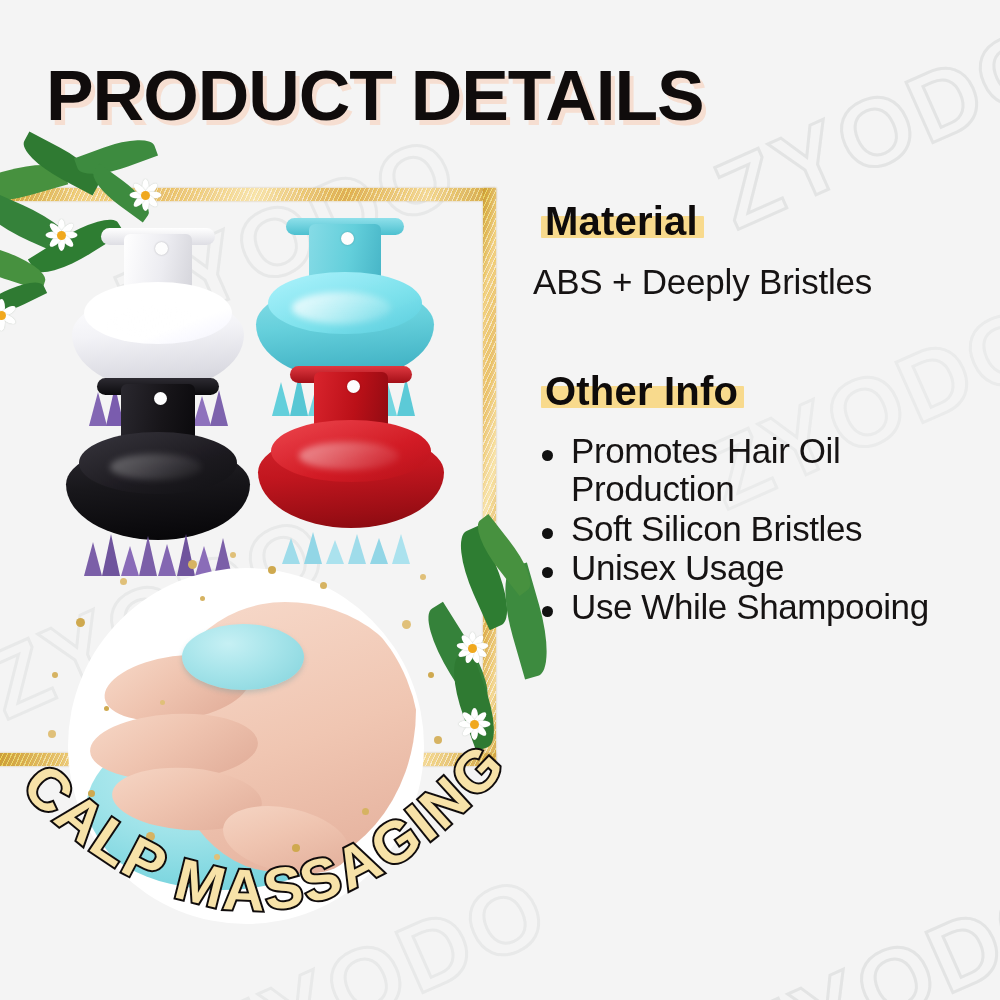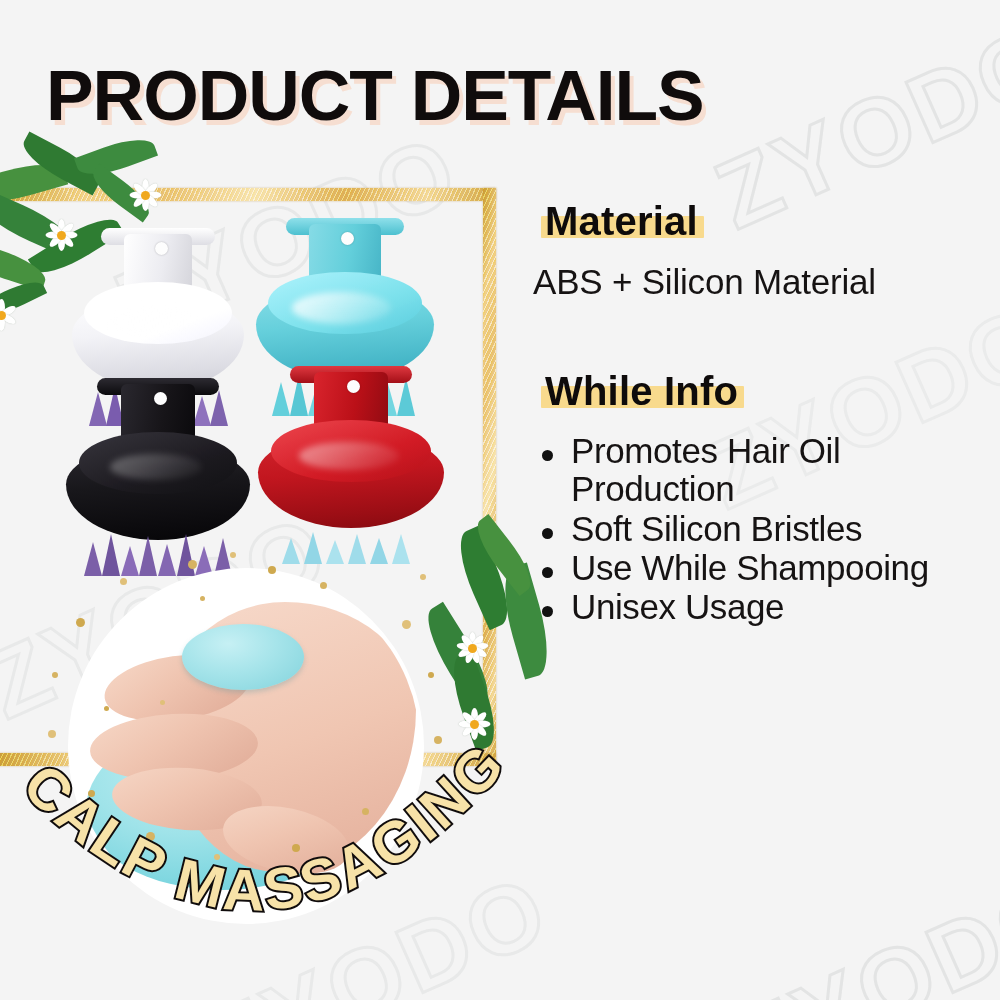--- a/index.html
+++ b/index.html
@@ -390,29 +390,29 @@
       </textPath>
     </text>
   </svg>
 
   <div class="panel">
 
     <div class="hd">
       <span class="hl"></span>
       <span class="tx">Material</span>
     </div>
-    <div class="body-line">ABS + Silicon Material</div>
+    <div class="body-line">ABS + Deeply Bristles</div>
 
     <div class="section2">
       <div class="hd">
         <span class="hl"></span>
-        <span class="tx">While Info</span>
+        <span class="tx">Other Info</span>
       </div>
       <ul class="bullets">
         <li>Promotes Hair Oil Production</li>
         <li>Soft Silicon Bristles</li>
+        <li>Unisex Usage</li>
         <li>Use While Shampooing</li>
-        <li>Unisex Usage</li>
       </ul>
     </div>
   </div>
 
 </div>
 
 </body></html>

